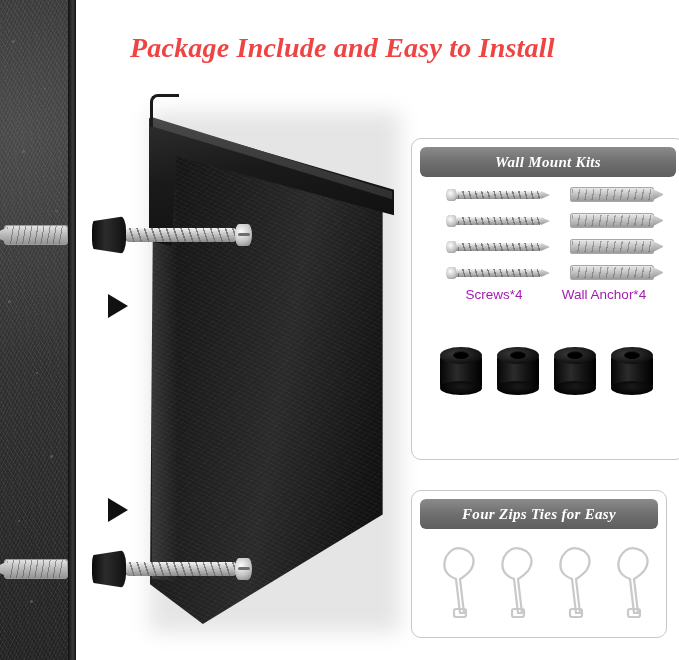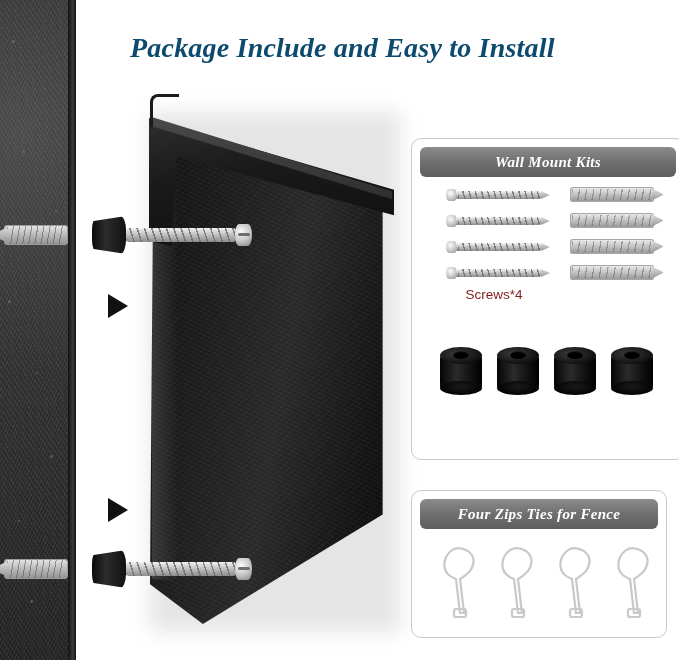--- a/index.html
+++ b/index.html
@@ -25,21 +25,21 @@
   
   .headline {
     position: absolute;
     left: 130px;
     top: 32px;
     width: 540px;
     font-family: "Liberation Serif", serif;
     font-weight: bold;
     font-style: italic;
     font-size: 28px;
-    color: #0c4a6e;
+    color: #ef4444;
     letter-spacing: 0.2px;
     white-space: nowrap;
   }
 
   
   .wall {
     position: absolute;
     left: 0px;
     top: 0px;
     width: 76px;
@@ -237,21 +237,21 @@
     font-style: italic;
     font-family: "Liberation Serif", serif;
     display: flex;
     align-items: center;
     justify-content: center;
     letter-spacing: .3px;
   }
   .caption {
     position: absolute;
     font-size: 13.5px;
-    color: #7f1d1d;
+    color: #a21caf;
     text-align: center;
     font-family: "Liberation Sans", sans-serif;
   }
 
   
   .kit-screw { position: absolute; width: 96px; height: 12px; }
   .kit-screw .k-head {
     position: absolute; left: 0; top: 0;
     width: 11px; height: 12px;
     background: radial-gradient(circle at 40% 35%, #fdfdfd, #c0c0c0 60%, #8a8a8a 100%);
@@ -427,20 +427,21 @@
     <div class="kit-anchor" style="left:158px;top:100px;">
       <div class="a-body"></div>
         <div class="a-ribs"></div>
         <div class="a-tip"></div>
     </div>
     <div class="kit-anchor" style="left:158px;top:126px;">
       <div class="a-body"></div>
         <div class="a-ribs"></div>
         <div class="a-tip"></div>
     </div>
+    <div class="caption" style="left:128px;top:148px;width:128px;">Wall Anchor*4</div>
 
     <div class="gasket" style="left:28px;top:208px;">
       <div class="g-side"></div>
         <div class="g-bottom"></div>
         <div class="g-top"></div>
         <div class="g-hole"></div>
     </div>
     <div class="gasket" style="left:85px;top:208px;">
       <div class="g-side"></div>
         <div class="g-bottom"></div>
@@ -455,21 +456,21 @@
     </div>
     <div class="gasket" style="left:199px;top:208px;">
       <div class="g-side"></div>
         <div class="g-bottom"></div>
         <div class="g-top"></div>
         <div class="g-hole"></div>
     </div>
   </div>
 
   <div class="panel" style="left:411px;top:490px;width:256px;height:148px;">
-    <div class="panel-title">Four Zips Ties for Fence</div>
+    <div class="panel-title">Four Zips Ties for Easy</div>
 
     <div class="ziptie" style="left:22px;top:48px;">
       <svg width="52" height="80" viewBox="0 0 52 80">
         <path d="M26 74 L22 40 Q6 34 12 18 Q20 4 34 12 Q44 20 36 32 Q30 38 26 40 L30 74 Z" fill="none" stroke="#c9c9c9" stroke-width="2.2"></path>
         <rect x="20" y="70" width="12" height="8" rx="2" fill="none" stroke="#c9c9c9" stroke-width="2.2"></rect>
       </svg>
     </div>
     <div class="ziptie" style="left:80px;top:48px;">
       <svg width="52" height="80" viewBox="0 0 52 80">
         <path d="M26 74 L22 40 Q6 34 12 18 Q20 4 34 12 Q44 20 36 32 Q30 38 26 40 L30 74 Z" fill="none" stroke="#c9c9c9" stroke-width="2.2"></path>

